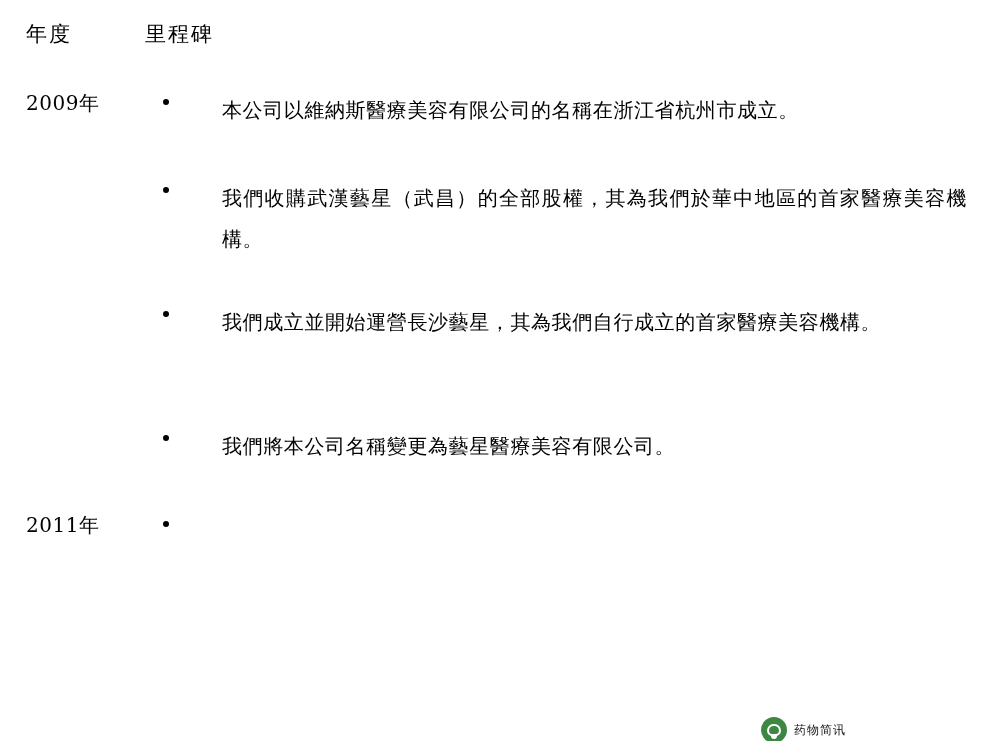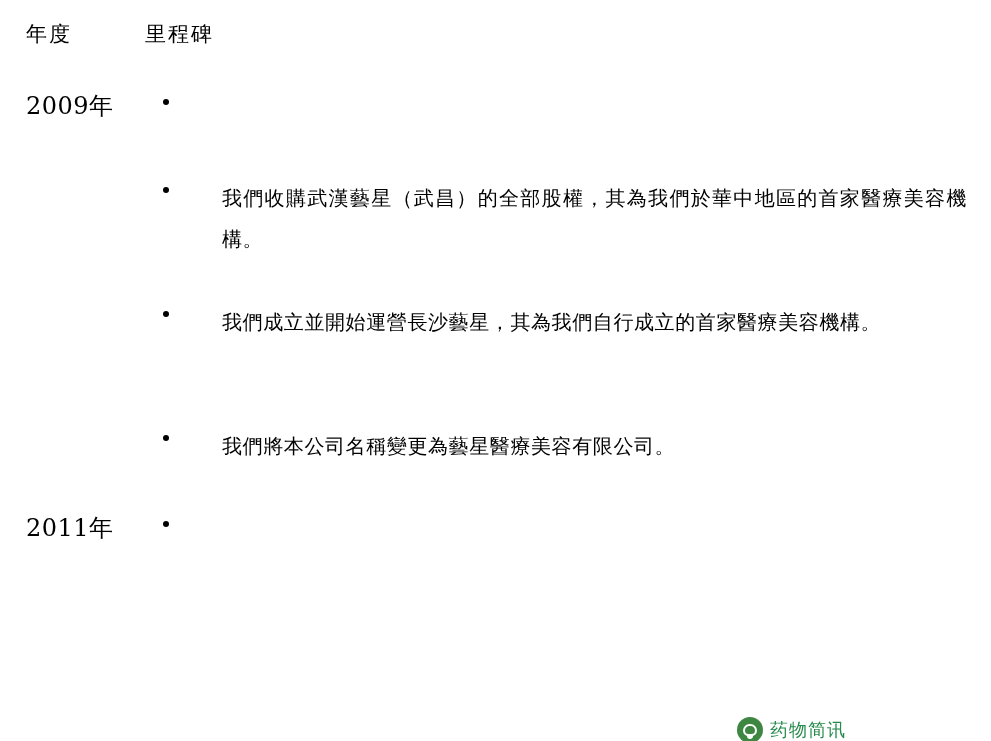--- a/index.html
+++ b/index.html
@@ -56,21 +56,21 @@
   }
   .row {
     position: relative;
     width: 991px;
     box-sizing: border-box;
   }
   .row .year {
     position: absolute;
     left: 26px;
     top: 0;
-    font-size: 24px;
+    font-size: 20px;
     white-space: nowrap;
     letter-spacing: 0.5px;
   }
   .row .bullet {
     position: absolute;
     left: 163px;
     top: 9px;
     width: 6px;
     height: 6px;
     background: #000;
@@ -121,22 +121,22 @@
     position: absolute;
     left: 10px;
     top: 17px;
     width: 6px;
     height: 5px;
     background: #ffffff;
     border-radius: 0 0 3px 3px;
   }
   .watermark .wm-text {
     font-family: "DejaVu Sans", "Liberation Sans", sans-serif;
-    font-size: 18px;
-    color: #15803d;
+    font-size: 12px;
+    color: #000000;
     letter-spacing: 1px;
   }
 
   
   .clipped {
     position: absolute;
     left: 222px;
     top: 722px;
     width: 745px;
     font-size: 20px;
@@ -154,20 +154,21 @@
   <div class="header">
     <div class="col-year">年度</div>
     <div class="col-milestone">里程碑</div>
   </div>
 
   <div class="rows">
 
     <div class="row" style="height:88px; top:0;">
       <div class="year">2009年</div>
       <div class="bullet"></div>
+      <div class="text">本公司以維納斯醫療美容有限公司的名稱在浙江省杭州市成立。</div>
     </div>
 
 
     <div class="row" style="height:124px;">
       <div class="year"></div>
       <div class="bullet"></div>
       <div class="text">我們收購武漢藝星（武昌）的全部股權，其為我們於華中地區的首家醫療美容機構。</div>
     </div>
 
     <div class="row" style="height:124px;">

